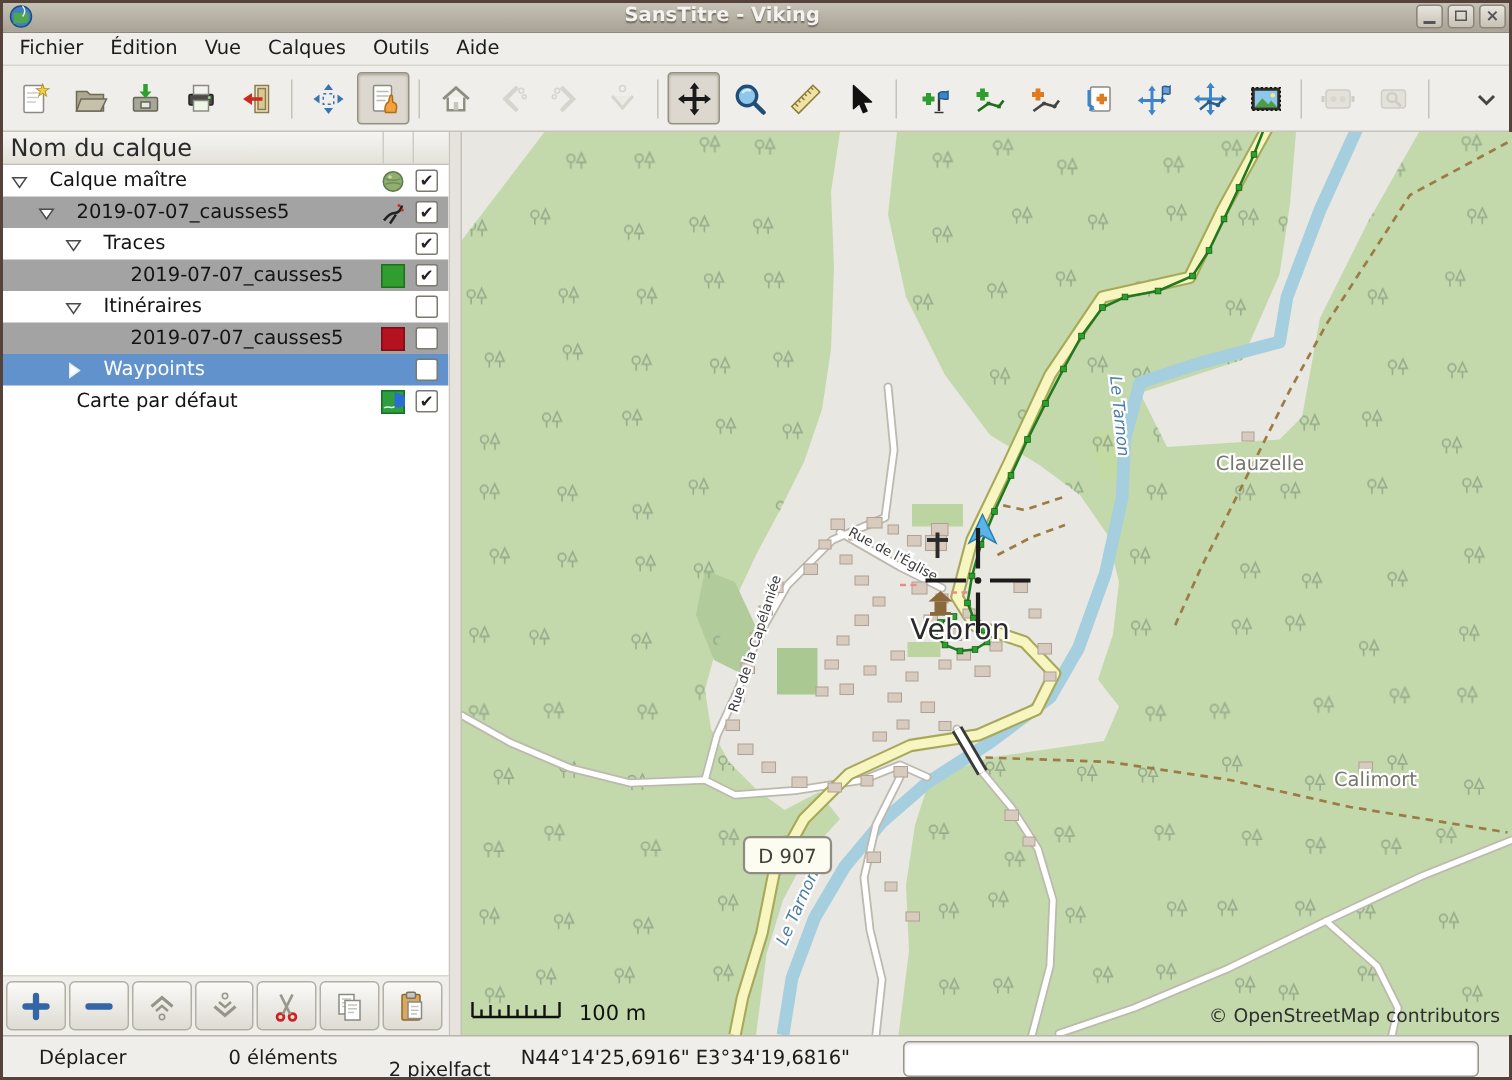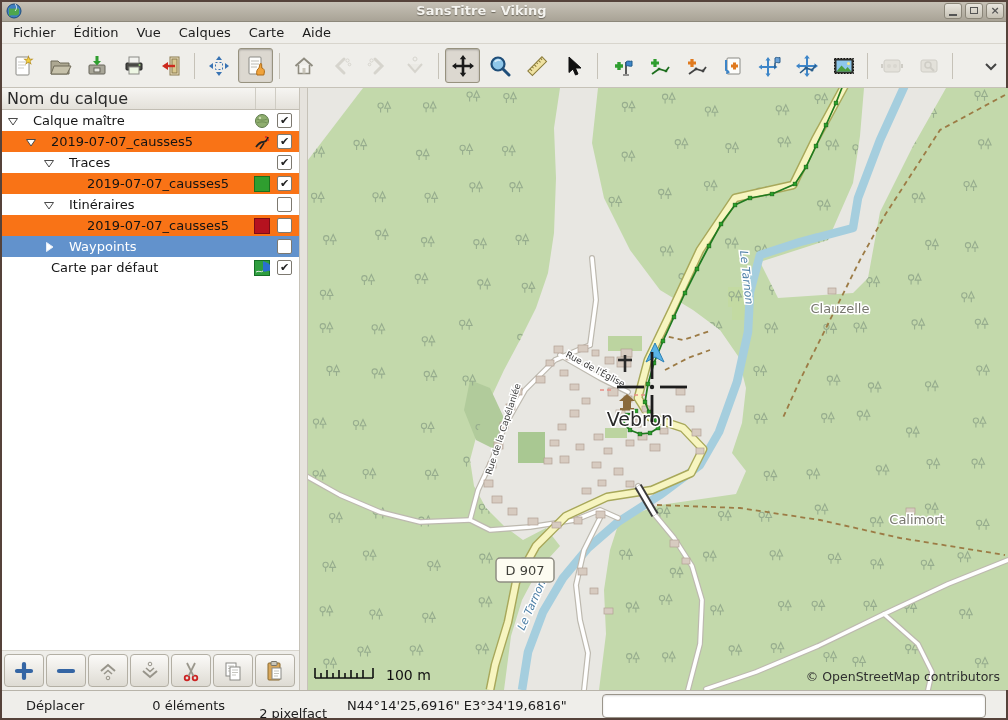--- a/index.html
+++ b/index.html
@@ -25,21 +25,21 @@
   .tb-overflow{margin-left:auto;width:26px;height:26px;display:flex;align-items:center;justify-content:center;}
   
   .main{flex:1;display:flex;min-height:0;}
   .side{width:300px;flex:0 0 300px;display:flex;flex-direction:column;background:#fff;border-right:1px solid #c6c2b8;}
   .tree-header{height:22px;flex:0 0 22px;display:flex;align-items:center;background:linear-gradient(#f6f5f2,#e4e1da);border-bottom:1px solid #c2beb4;font-size:16px;color:#2a2a2a;}
   .th-label{flex:1;padding-left:7px;}
   .th-cell{width:20px;height:100%;border-left:1px solid #cfccc3;}
   .th-cell2{width:24px;height:100%;border-left:1px solid #cfccc3;}
   .tree{flex:1;overflow:hidden;background:#fff;}
   .trow{height:21px;display:flex;align-items:center;font-size:13px;color:#141414;padding-right:4px;}
-  .trow.alt{background:#f97316;}
+  .trow.alt{background:#a3a3a3;}
   .trow.sel{background:#6292cc;color:#fff;justify-content:center;}
   .t-exp{width:14px;flex:0 0 14px;display:flex;align-items:center;justify-content:center;}
   .t-label{margin-left:13px;white-space:nowrap;}
   .t-fill{flex:1;}
   .t-icn{width:20px;flex:0 0 20px;display:flex;align-items:center;justify-content:center;}
   .cb{width:15px;height:15px;flex:0 0 15px;margin:0 3px 0 5px;background:#fff;border:1px solid #7d7970;border-radius:2px;display:flex;align-items:center;justify-content:center;font-size:11px;color:#222;line-height:1;}
   .cb.checked::after{content:"✔";}
   .side-buttons{flex:0 0 40px;display:flex;align-items:center;background:#efeeea;border-top:1px solid #d8d5cd;padding:0 3px;}
   .sb-btn{width:40px;height:33px;margin:0 1px;border:1px solid #b3afa4;border-radius:4px;background:linear-gradient(#fbfaf8,#dedbd3);display:flex;align-items:center;justify-content:center;}
   .splitter{width:8px;flex:0 0 8px;background:#e6e3dd;border-right:1px solid #c6c2b8;}
@@ -74,21 +74,21 @@
     <span class="win-btn">
         <span class="glyph-close">×</span>
       </span>
   </div>
 
   <div class="menubar" id="menubar">
       <span class="menu-item">Fichier</span>
       <span class="menu-item">Édition</span>
       <span class="menu-item">Vue</span>
       <span class="menu-item">Calques</span>
-      <span class="menu-item">Carte</span>
+      <span class="menu-item">Outils</span>
       <span class="menu-item">Aide</span>
     </div>
 
   <div class="toolbar" id="toolbar">
       <span class="tb-btn">
         <svg width="24" height="24" viewBox="0 0 24 24" fill="none">
           <rect x="5" y="3" width="13" height="18" rx="1" fill="#fff" stroke="#8a8a85"></rect>
           <path d="M7 8h8M7 11h8M7 14h6" stroke="#cdcdc7"></path>
           <text x="12.5" y="10" font-size="11" fill="#f2cf3e" stroke="#b8922a" stroke-width="0.6">★</text>
         </svg>

